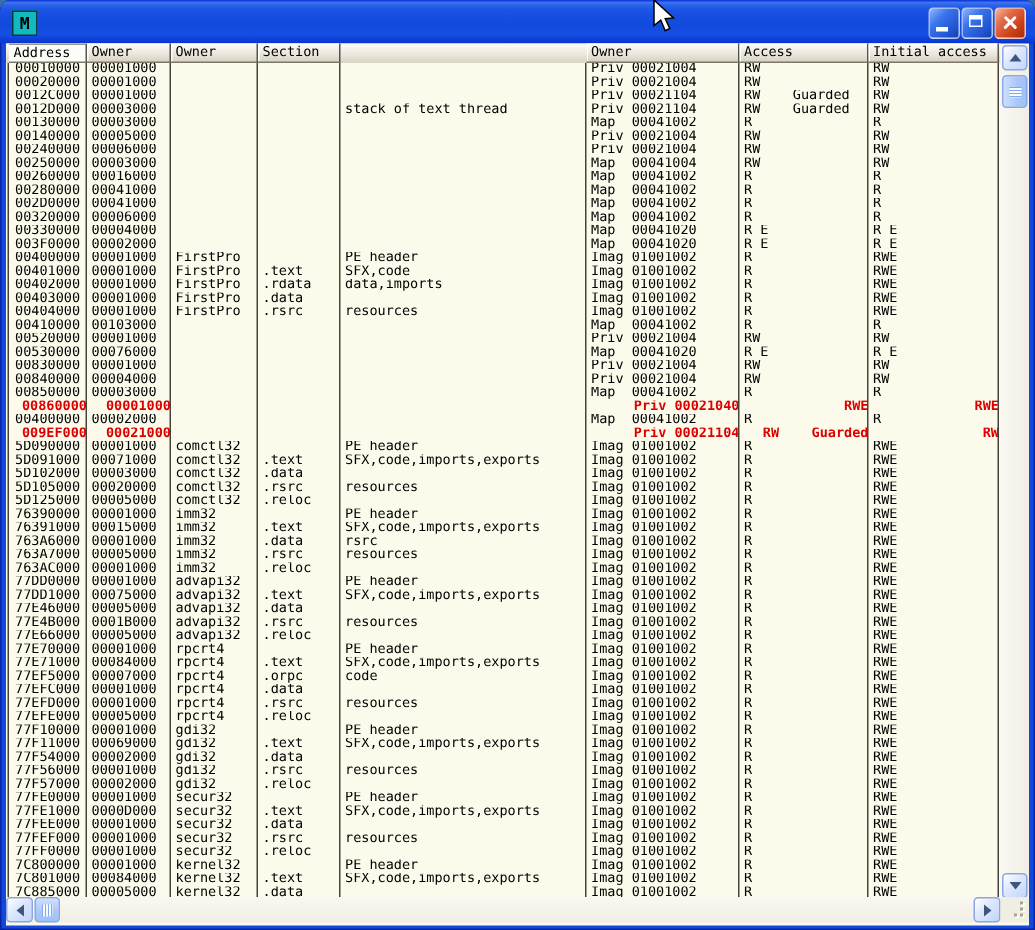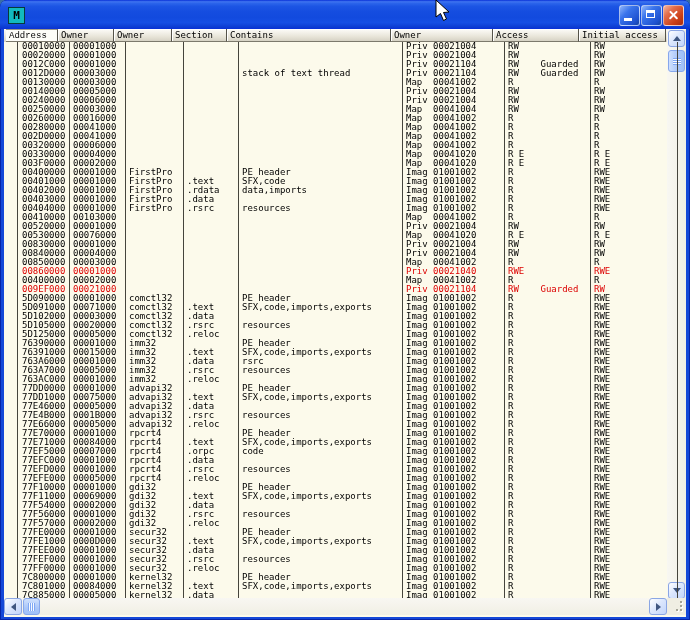--- a/index.html
+++ b/index.html
@@ -38,27 +38,27 @@
     white-space:pre;overflow:hidden;
     background:linear-gradient(#fdfcf9,#e9e6da 60%,#d6d2c4);
     border-right:1px solid #55534a;border-bottom:1px solid #7c796c;
     box-shadow:inset 1px 1px 0 #fff;}
   .hcell.pressed{background:#fdfdf8;box-shadow:none;border-top:1px solid #9a978a;}
   
   .c-address{left:3px;width:51px;} .c-size{left:54px;width:56px;}
   .c-owner{left:110px;width:58px;} .c-section{left:168px;width:55px;}
   .c-contains{left:223px;width:164px;} .c-type{left:387px;width:102px;}
   .c-access{left:489px;width:86px;} .c-initial_access{left:575px;width:87px;}
-  .hcell.c-address{left:2px;width:52px;font-family:Liberation Mono, monospace;}
+  .hcell.c-address{left:2px;width:52px;}
   
-  .list{position:absolute;left:0;top:13px;width:663px;height:556px;overflow:hidden;margin-left:12px;}
+  .list{position:absolute;left:0;top:13px;width:663px;height:556px;overflow:hidden;}
   .row{position:relative;height:9px;}
   .cell{position:absolute;top:0;height:9px;font:9px/9px "DejaVu Sans Mono",monospace;
     color:#000;padding-left:3px;white-space:pre;overflow:hidden;box-sizing:border-box;}
-  .row.red .cell{color:#dc0000;font-weight:normal;}
+  .row.red .cell{color:#dc0000;font-weight:bold;text-align:right;}
   .gridlines{position:absolute;left:0;top:0;width:663px;height:100%;pointer-events:none;z-index:2;}
   .vline{position:absolute;top:0;width:1px;height:100%;background:#45443c;display:block;}
   
   .vscroll{position:absolute;left:663px;top:1px;width:19px;height:569px;
     background:linear-gradient(90deg,#f8f7f2,#f1efe4);}
   .hscroll{position:absolute;left:0;top:569px;width:663px;height:17px;
     background:linear-gradient(180deg,#f8f7f2,#f1efe4);}
   .sbtn{position:absolute;box-sizing:border-box;border:1px solid #8ba6e4;border-radius:3px;
     background:linear-gradient(135deg,#ffffff,#dce7fd 45%,#c2d5fb);
     display:flex;align-items:center;justify-content:center;}
@@ -107,21 +107,20 @@
     </div>
   </div>
 
   <div class="content">
 
     <div class="theader">
         <div class="hcell c-address pressed">Address</div>
         <div class="hcell c-size">Owner</div>
         <div class="hcell c-owner">Owner</div>
         <div class="hcell c-section">Section</div>
-        <div class="hcell c-contains">Contains</div>
         <div class="hcell c-type">Owner</div>
         <div class="hcell c-access">Access</div>
         <div class="hcell c-initial_access">Initial access</div>
       </div>
 
     <div class="list">
       <div class="rows">
           <div class="row">
             <span class="cell c-address">00010000</span>
             <span class="cell c-size">00001000</span>

